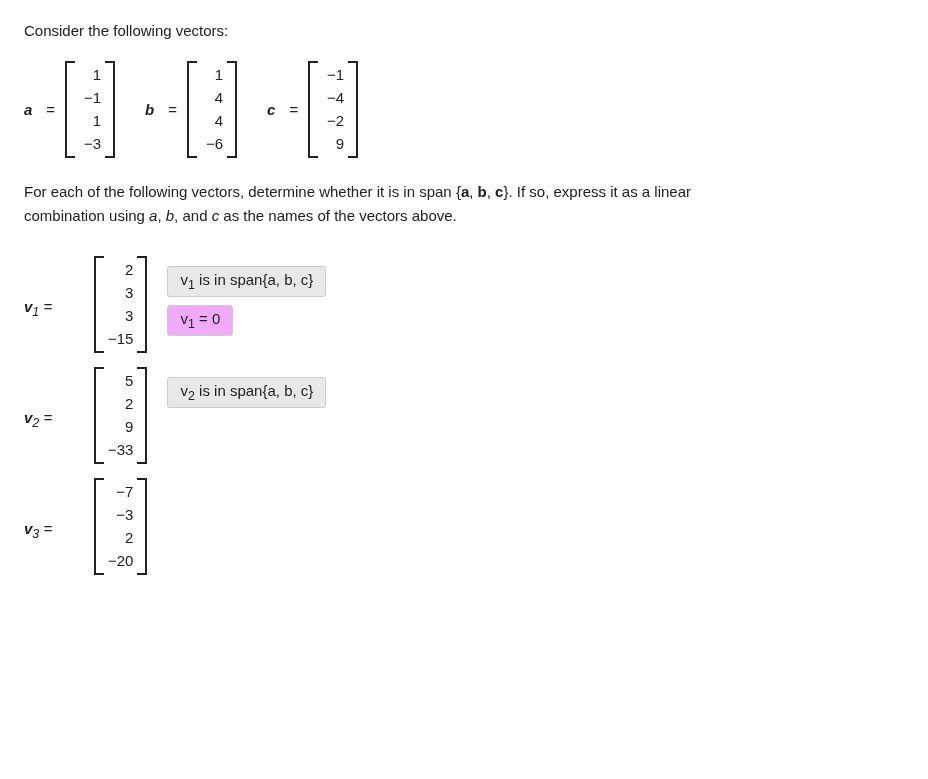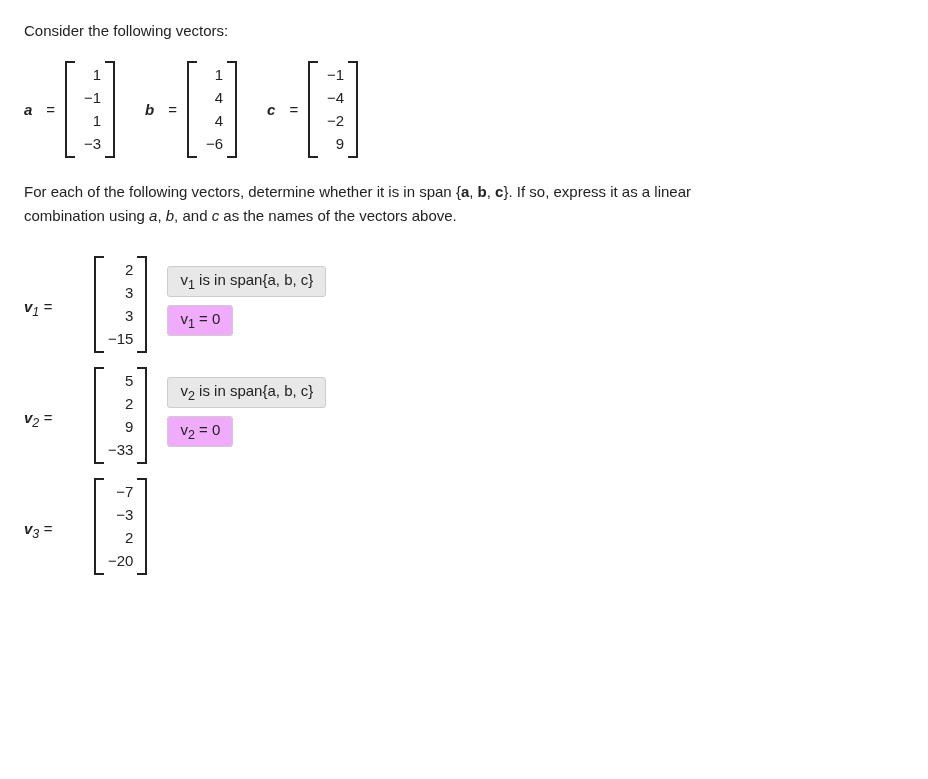--- a/index.html
+++ b/index.html
@@ -246,23 +246,20 @@
         <span class="cell">2</span>
         <span class="cell">9</span>
         <span class="cell">−33</span>
       </div>
       <div class="right-bracket"></div>
     </div>
     <div class="answer-area">
       <div class="answer-row">
         <span class="answer-box">v<sub>2</sub> is in span{a, b, c}</span>
       </div>
-      <div class="answer-row">
-        <span class="answer-input-box">v<sub>2</sub> = 0</span>
-      </div>
     </div>
   </div>
 
   <div class="problem-row">
     <div class="problem-vector-label">
       <span><b>v</b><sub>3</sub> =</span>
     </div>
     <div class="bracket-container">
       <div class="left-bracket"></div>
       <div class="col-data">

